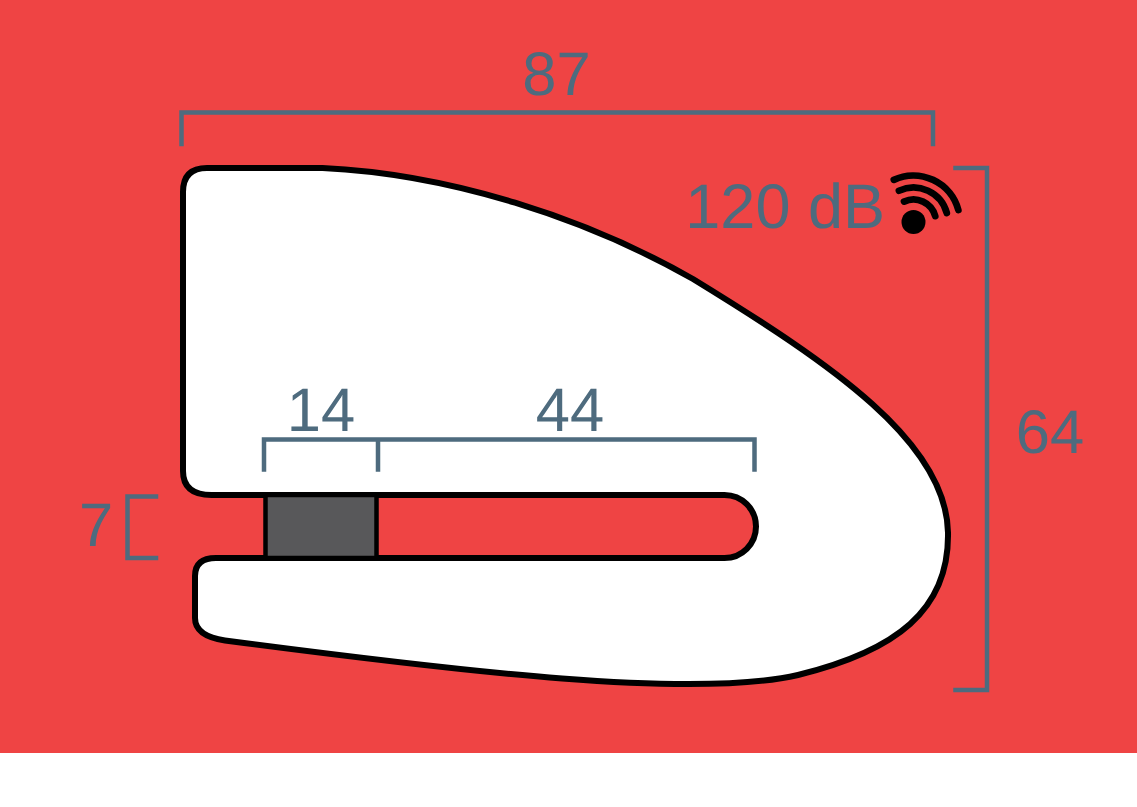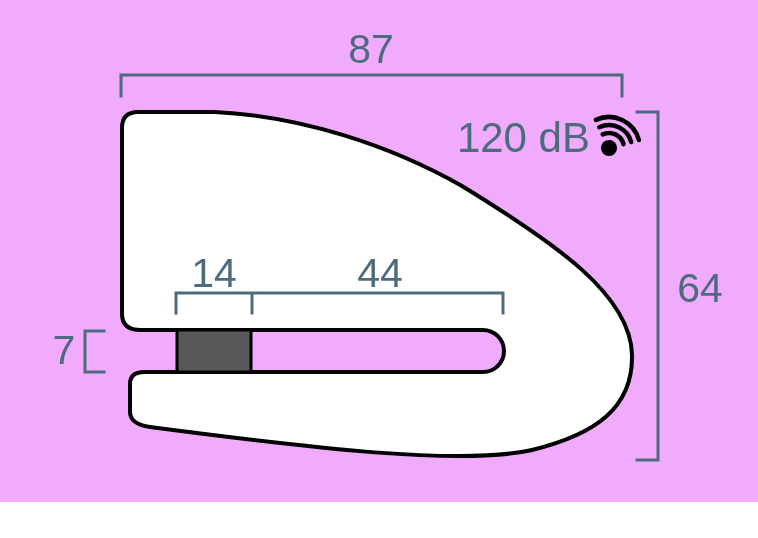--- a/index.html
+++ b/index.html
@@ -7,21 +7,21 @@
     padding: 0;
     background: #ffffff;
     width: 758px;
     height: 538px;
     overflow: hidden;
   }
   .canvas {
     position: relative;
     width: 758px;
     height: 502px;
-    background: #f0abfc;
+    background: #ef4444;
   }
   svg { display: block; }
   .body-outline {
     fill: #ffffff;
     stroke: #000000;
     stroke-width: 4;
     stroke-linejoin: round;
   }
   .pin {
     fill: #58585a;

